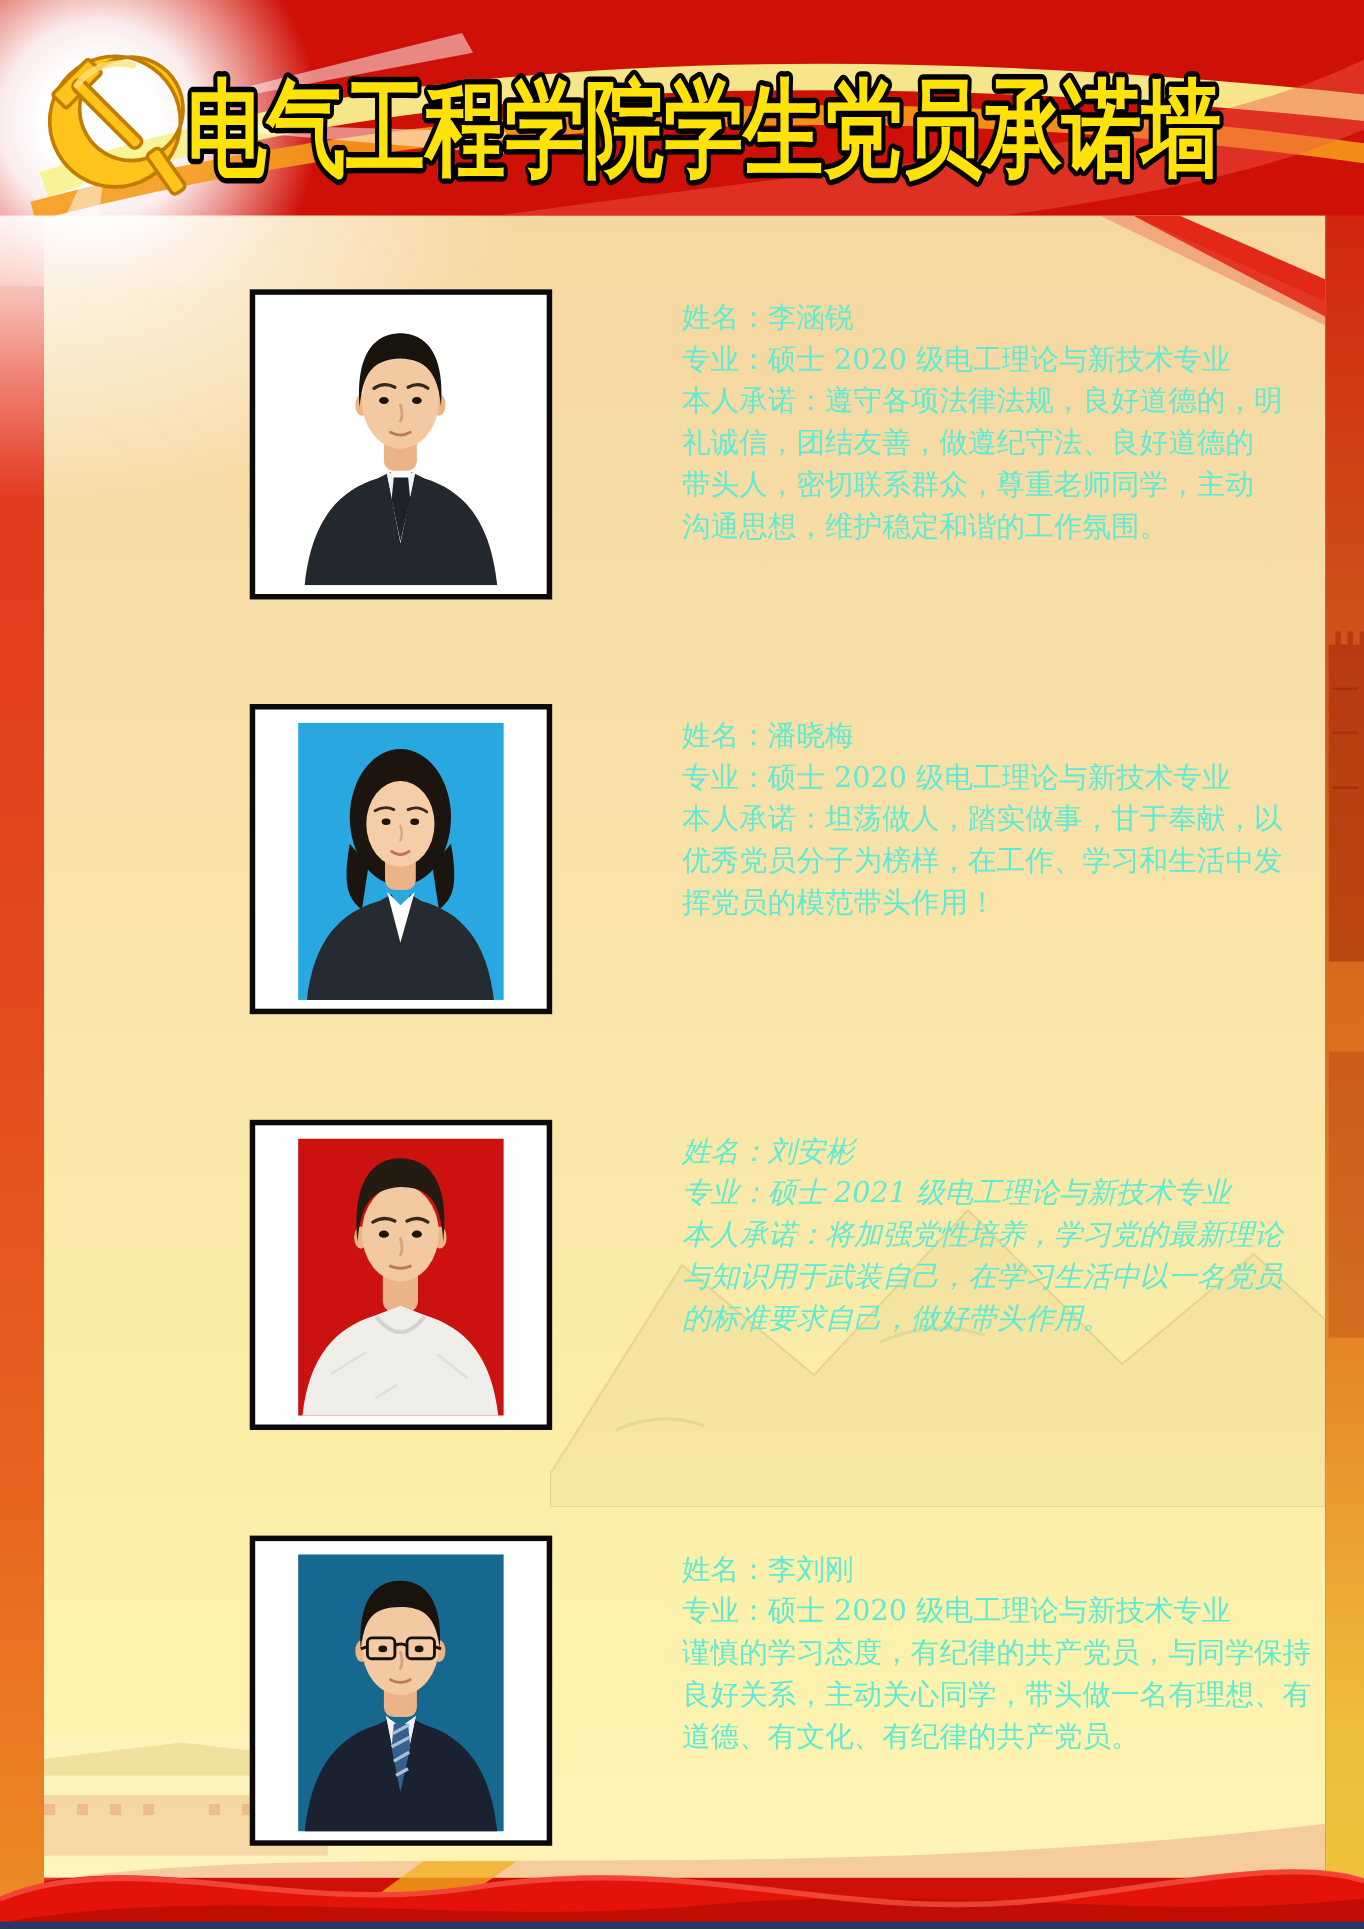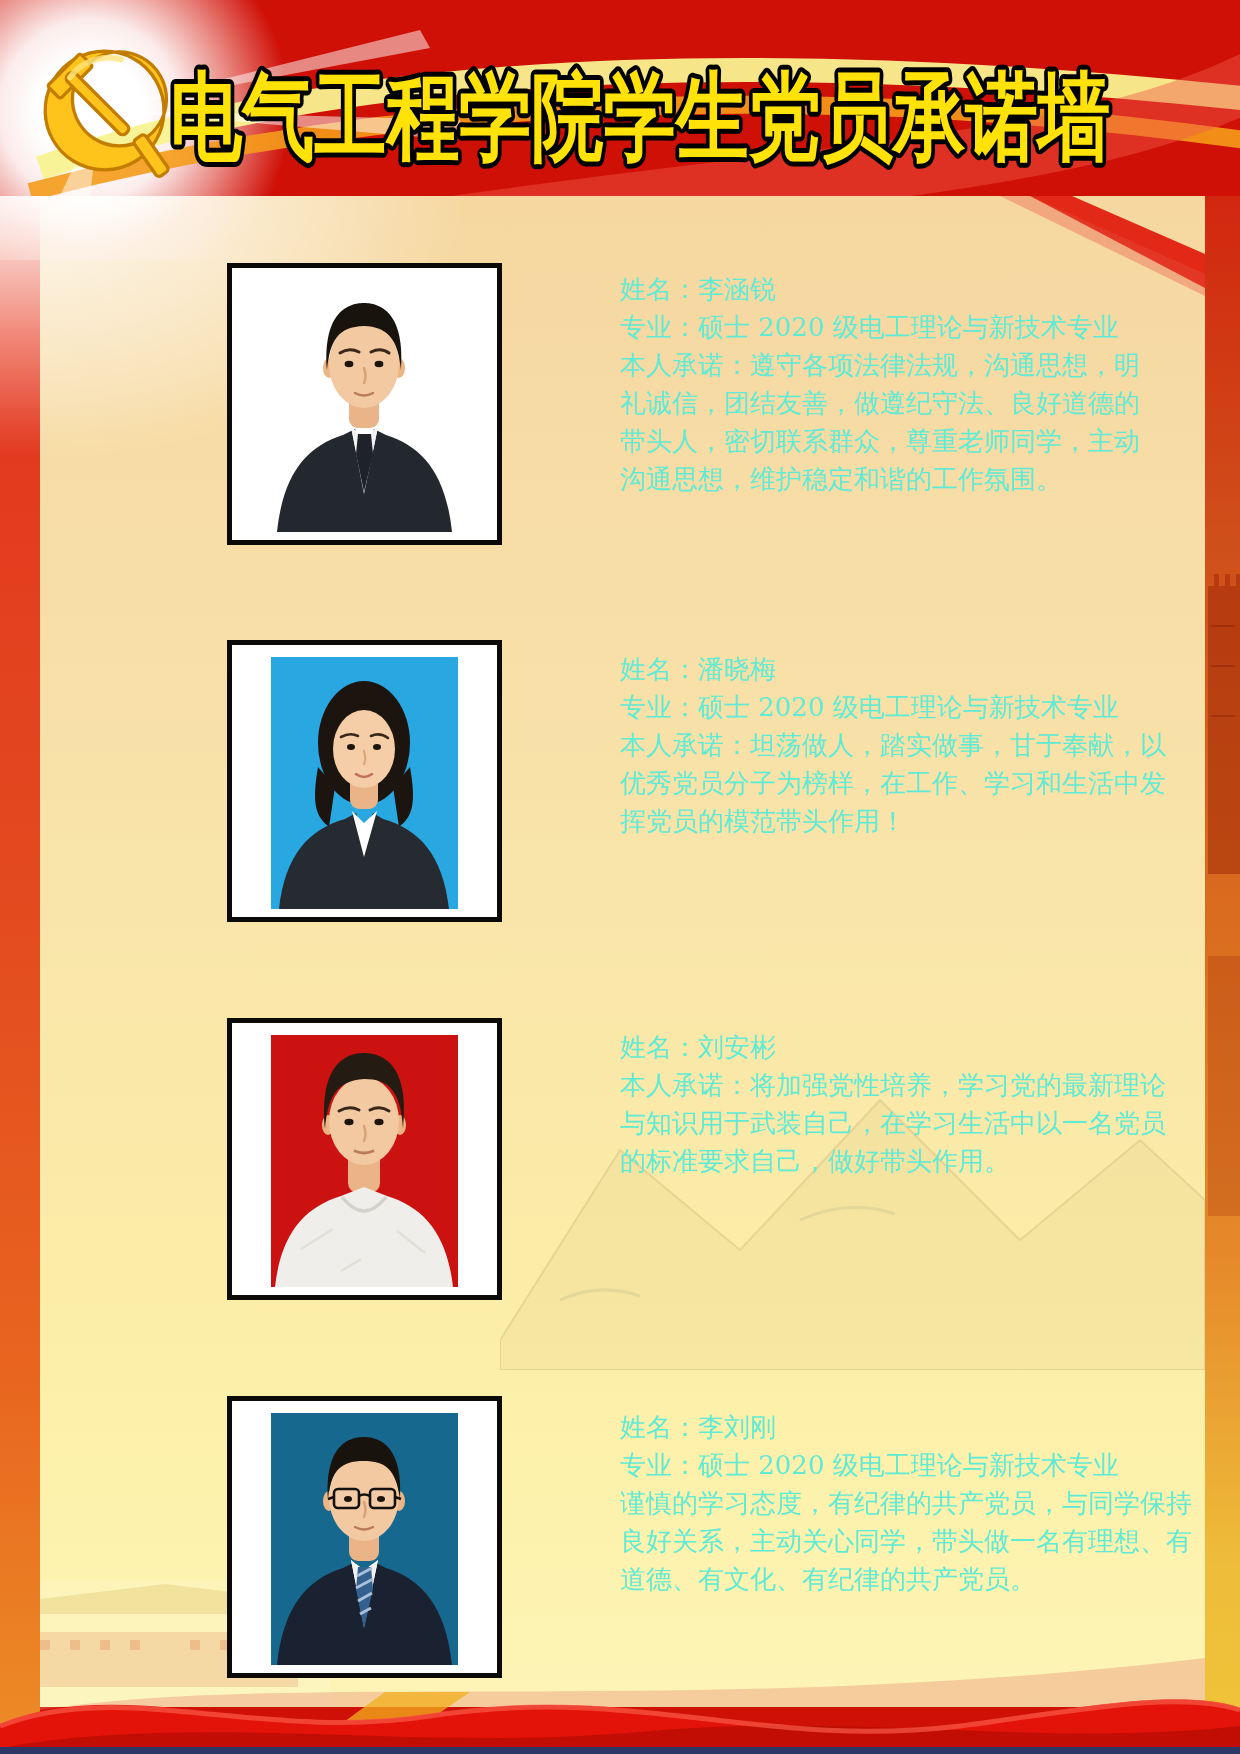--- a/index.html
+++ b/index.html
@@ -145,21 +145,21 @@
           <ellipse cx="78" cy="84" rx="4.4" ry="3.2" fill="#1d140c"></ellipse>
           <ellipse cx="108" cy="84" rx="4.4" ry="3.2" fill="#1d140c"></ellipse>
           <path d="M93,88 q3,9 0,15" stroke="#d8a276" stroke-width="2.5" fill="none" stroke-linecap="round"></path>
           <path d="M84,113 q9,5 18,0" stroke="#b97c5a" stroke-width="2.5" fill="none" stroke-linecap="round"></path>
         </g>
       </svg>
     </div>
     <div class="info" style="top:270px;">
       <div class="line"><span>姓名：</span><span>李涵锐</span></div>
       <div class="line"><span>专业：</span><span>硕士 2020 级电工理论与新技术专业</span></div>
-      <div class="line">本人承诺：遵守各项法律法规，沟通思想，明</div>
+      <div class="line">本人承诺：遵守各项法律法规，良好道德的，明</div>
       <div class="line">礼诚信，团结友善，做遵纪守法、良好道德的</div>
       <div class="line">带头人，密切联系群众，尊重老师同学，主动</div>
       <div class="line">沟通思想，维护稳定和谐的工作氛围。</div>
     </div>
   </section>
 
   <section>
     <div class="photo-frame" style="top:640px;">
       <svg width="187" height="252" viewBox="0 0 187 252">
         <rect x="0" y="0" width="187" height="252" fill="#29a7e1"></rect>
@@ -203,22 +203,23 @@
           <ellipse cx="93" cy="86" rx="35" ry="44" fill="#f3c9a2"></ellipse>
           <path d="M54,94 C48,28 76,18 93,18 C112,18 139,30 132,94 C130,56 118,44 93,44 C66,46 57,60 54,94 Z" fill="#241c12"></path>
           <path d="M68,76 q10,-6 20,-1 M99,75 q10,-5 19,1" stroke="#39281a" stroke-width="3" fill="none" stroke-linecap="round"></path>
           <ellipse cx="78" cy="87" rx="4.6" ry="3.3" fill="#1d140c"></ellipse>
           <ellipse cx="108" cy="87" rx="4.6" ry="3.3" fill="#1d140c"></ellipse>
           <path d="M93,91 q3,9 0,15" stroke="#d8a276" stroke-width="2.5" fill="none" stroke-linecap="round"></path>
           <path d="M84,116 q9,4 18,0" stroke="#b97c5a" stroke-width="2.8" fill="none" stroke-linecap="round"></path>
         </g>
       </svg>
     </div>
-    <div class="info" style="top:1028px;">
+    <div class="info" style="top:1028px;font-style:italic;">
       <div class="line"><span>姓名：</span><span>刘安彬</span></div>
+      <div class="line"><span>专业：</span><span>硕士 2021 级电工理论与新技术专业</span></div>
       <div class="line">本人承诺：将加强党性培养，学习党的最新理论</div>
       <div class="line">与知识用于武装自己，在学习生活中以一名党员</div>
       <div class="line">的标准要求自己，做好带头作用。</div>
     </div>
   </section>
 
   <section>
     <div class="photo-frame" style="top:1396px;">
       <svg width="187" height="252" viewBox="0 0 187 252">
         <rect x="0" y="0" width="187" height="252" fill="#17688f"></rect>

